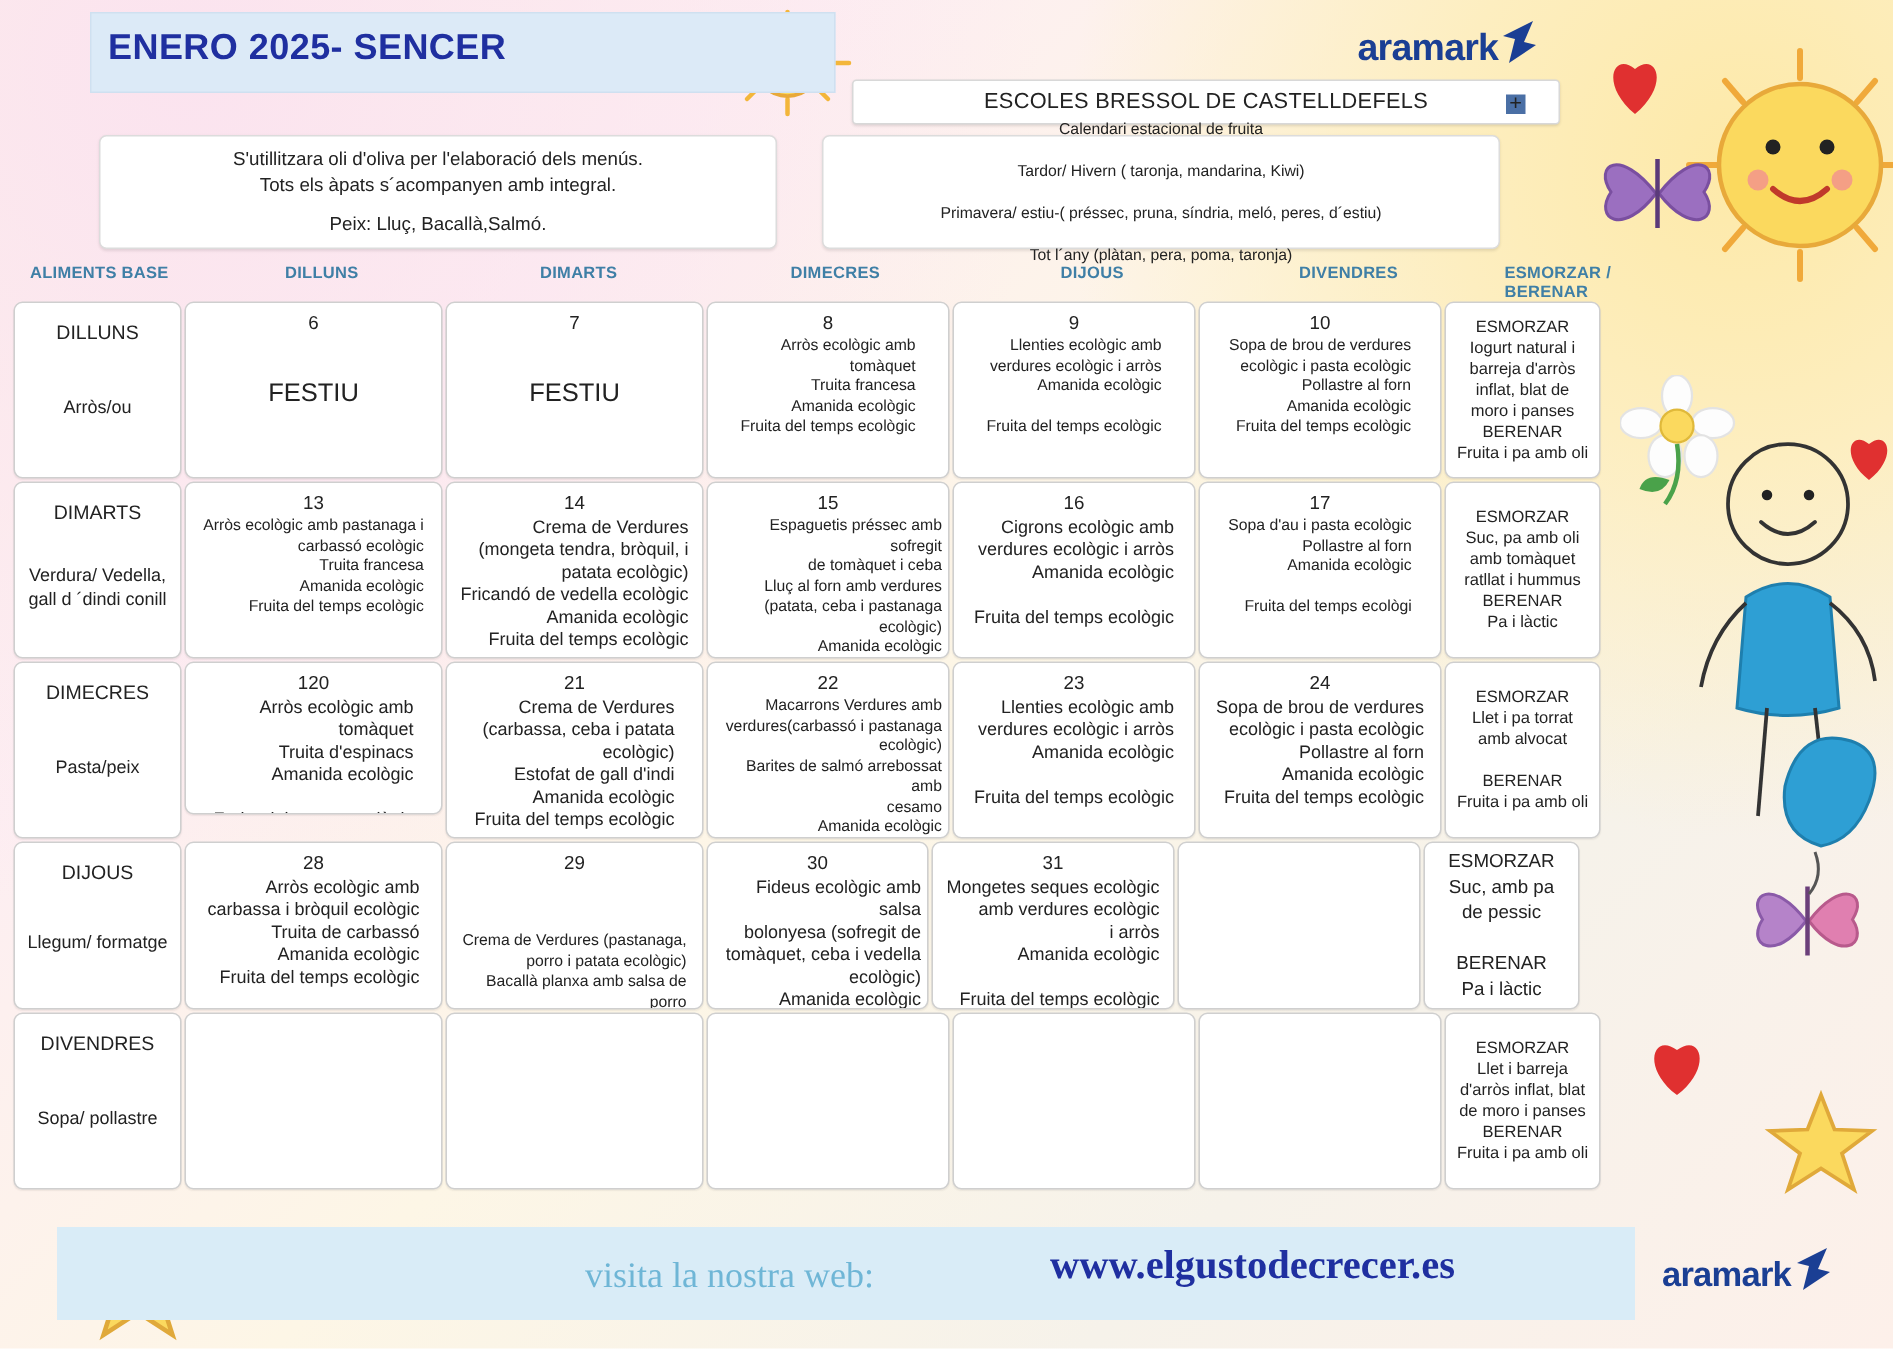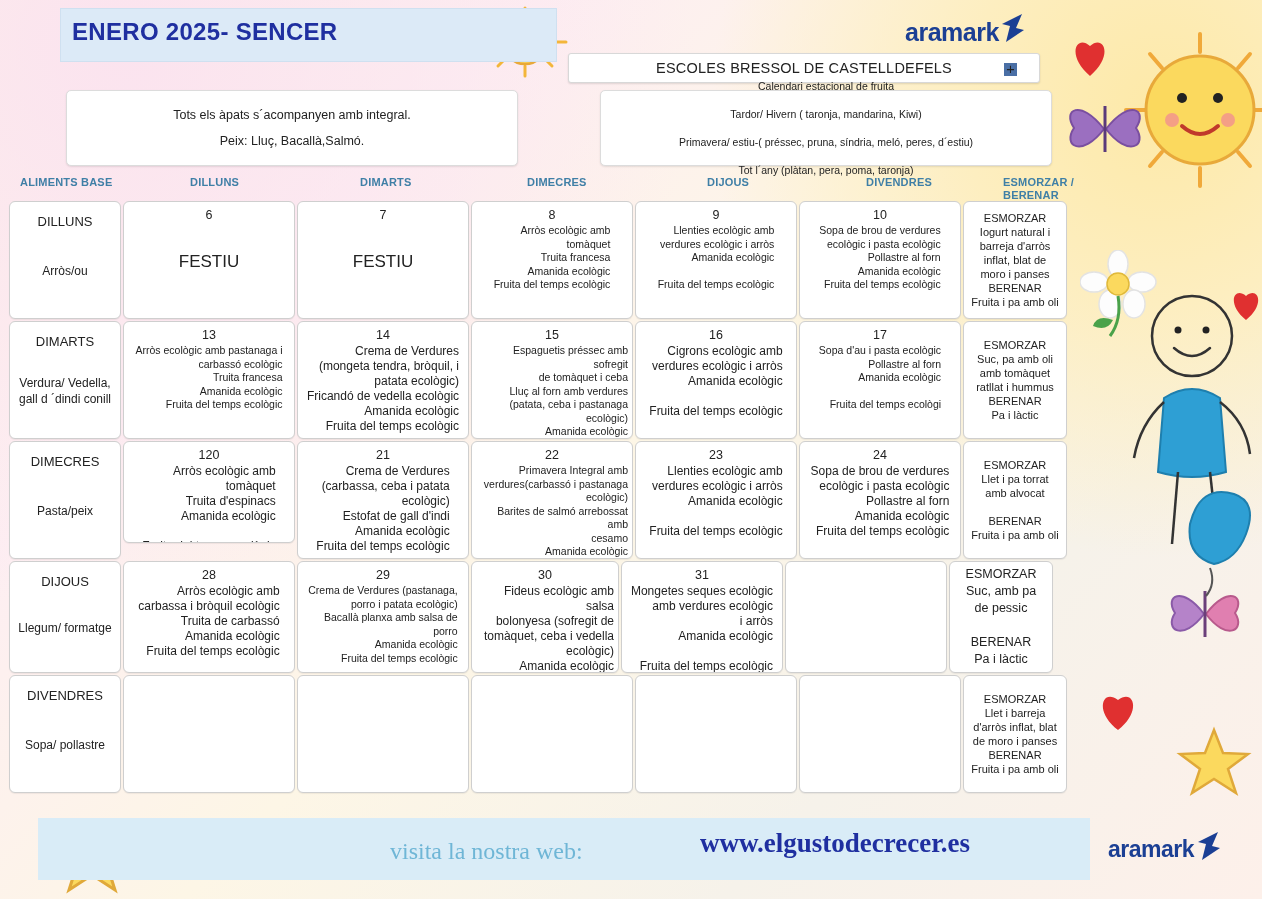--- a/index.html
+++ b/index.html
@@ -36,21 +36,21 @@
     position:absolute; right:22px; top:9px; width:13px; height:13px;
     background:#4a6fa5; color:#fff; font-size:10px; line-height:13px; text-align:center;
   }
   .note-box {
     position:absolute; background:#fff; border:1px solid #dcdcdc; border-radius:5px;
     box-shadow:0 1px 2px rgba(0,0,0,.10);
     display:flex; flex-direction:column; align-items:center; justify-content:center;
     text-align:center; color:#222;
   }
   .note-left { left:66px; top:90px; width:452px; height:76px; font-size:12.5px; line-height:17px; }
-  .note-right { left:600px; top:90px; width:452px; height:76px; font-size:10.5px; line-height:14px;gap:14px; }
+  .note-right { left:548px; top:90px; width:452px; height:76px; font-size:10.5px; line-height:14px;gap:14px; }
   .note-left .sp { height:9px; }
   
   .colhead { position:absolute; top:176px; font-size:11px; color:#3f7fa6; font-weight:bold; letter-spacing:.2px; }
   
   .grid { position:absolute; left:8px; top:200px; }
   .row { display:flex; }
   .cell {
     background:#fff; border:1px solid #cfcfcf; border-radius:6px;
     margin:1px; box-shadow:0 1px 1px rgba(0,0,0,.06);
     display:flex; flex-direction:column; align-items:center;
@@ -186,20 +186,21 @@
 <svg class="deco" style="left:1000px;top:14px;" width="26" height="30" viewBox="0 0 26 30">
   <path d="M6 28 L10 12 L2 10 L22 0 L16 14 L24 16 Z" fill="#1b3f94"></path>
 </svg>
 
 <div class="school-bar">
   <span>ESCOLES BRESSOL DE CASTELLDEFELS</span>
   <span class="school-plus">+</span>
 </div>
 
 <div class="note-box note-left">
+  <div>S'utillitzara oli d'oliva per l'elaboració dels menús.</div>
   <div>Tots els àpats s´acompanyen amb integral.</div>
   <div class="sp"></div>
   <div>Peix: Lluç, Bacallà,Salmó.</div>
 </div>
 
 <div class="note-box note-right">
   <div>Calendari estacional de fruita</div>
   <div>Tardor/ Hivern ( taronja, mandarina, Kiwi)</div>
   <div>Primavera/ estiu-( préssec, pruna, síndria, meló, peres, d´estiu)</div>
   <div>Tot l´any (plàtan, pera, poma, taronja)</div>
@@ -362,21 +363,21 @@
           <div>(carbassa, ceba i patata</div>
           <div>ecològic)</div>
           <div>Estofat de gall d'indi</div>
           <div>Amanida ecològic</div>
           <div>Fruita del temps ecològic</div>
         </div>
       </div>
       <div class="cell" style="width: 162px; height: 118px;">
         <div class="num">22</div>
         <div class="lines">
-          <div>Primavera Integral amb</div>
+          <div>Macarrons Verdures amb</div>
           <div>verdures(carbassó i pastanaga</div>
           <div>ecològic)</div>
           <div>Barites de salmó arrebossat amb</div>
           <div>cesamo</div>
           <div>Amanida ecològic</div>
           <div>Fruita del temps ecològi</div>
         </div>
       </div>
       <div class="cell" style="width: 162px; height: 118px;">
         <div class="num">23</div>
@@ -417,21 +418,21 @@
       <div class="cell" style="width: 172px; height: 112px;">
         <div class="num">28</div>
         <div class="lines big">
           <div>Arròs ecològic amb</div>
           <div>carbassa  i bròquil ecològic</div>
           <div>Truita de carbassó</div>
           <div>Amanida ecològic</div>
           <div>Fruita del temps ecològic</div>
         </div>
       </div>
-      <div class="cell" style="width: 172px; height: 112px;">
+      <div class="cell" style="width: 172px; height: 112px; gap: 37px;">
         <div class="num">29</div>
         <div class="lines">
           <div>Crema de Verdures  (pastanaga,</div>
           <div>porro i patata ecològic)</div>
           <div>Bacallà planxa amb salsa de</div>
           <div>porro</div>
           <div>Amanida ecològic</div>
           <div>Fruita del temps ecològic</div>
         </div>
       </div>

